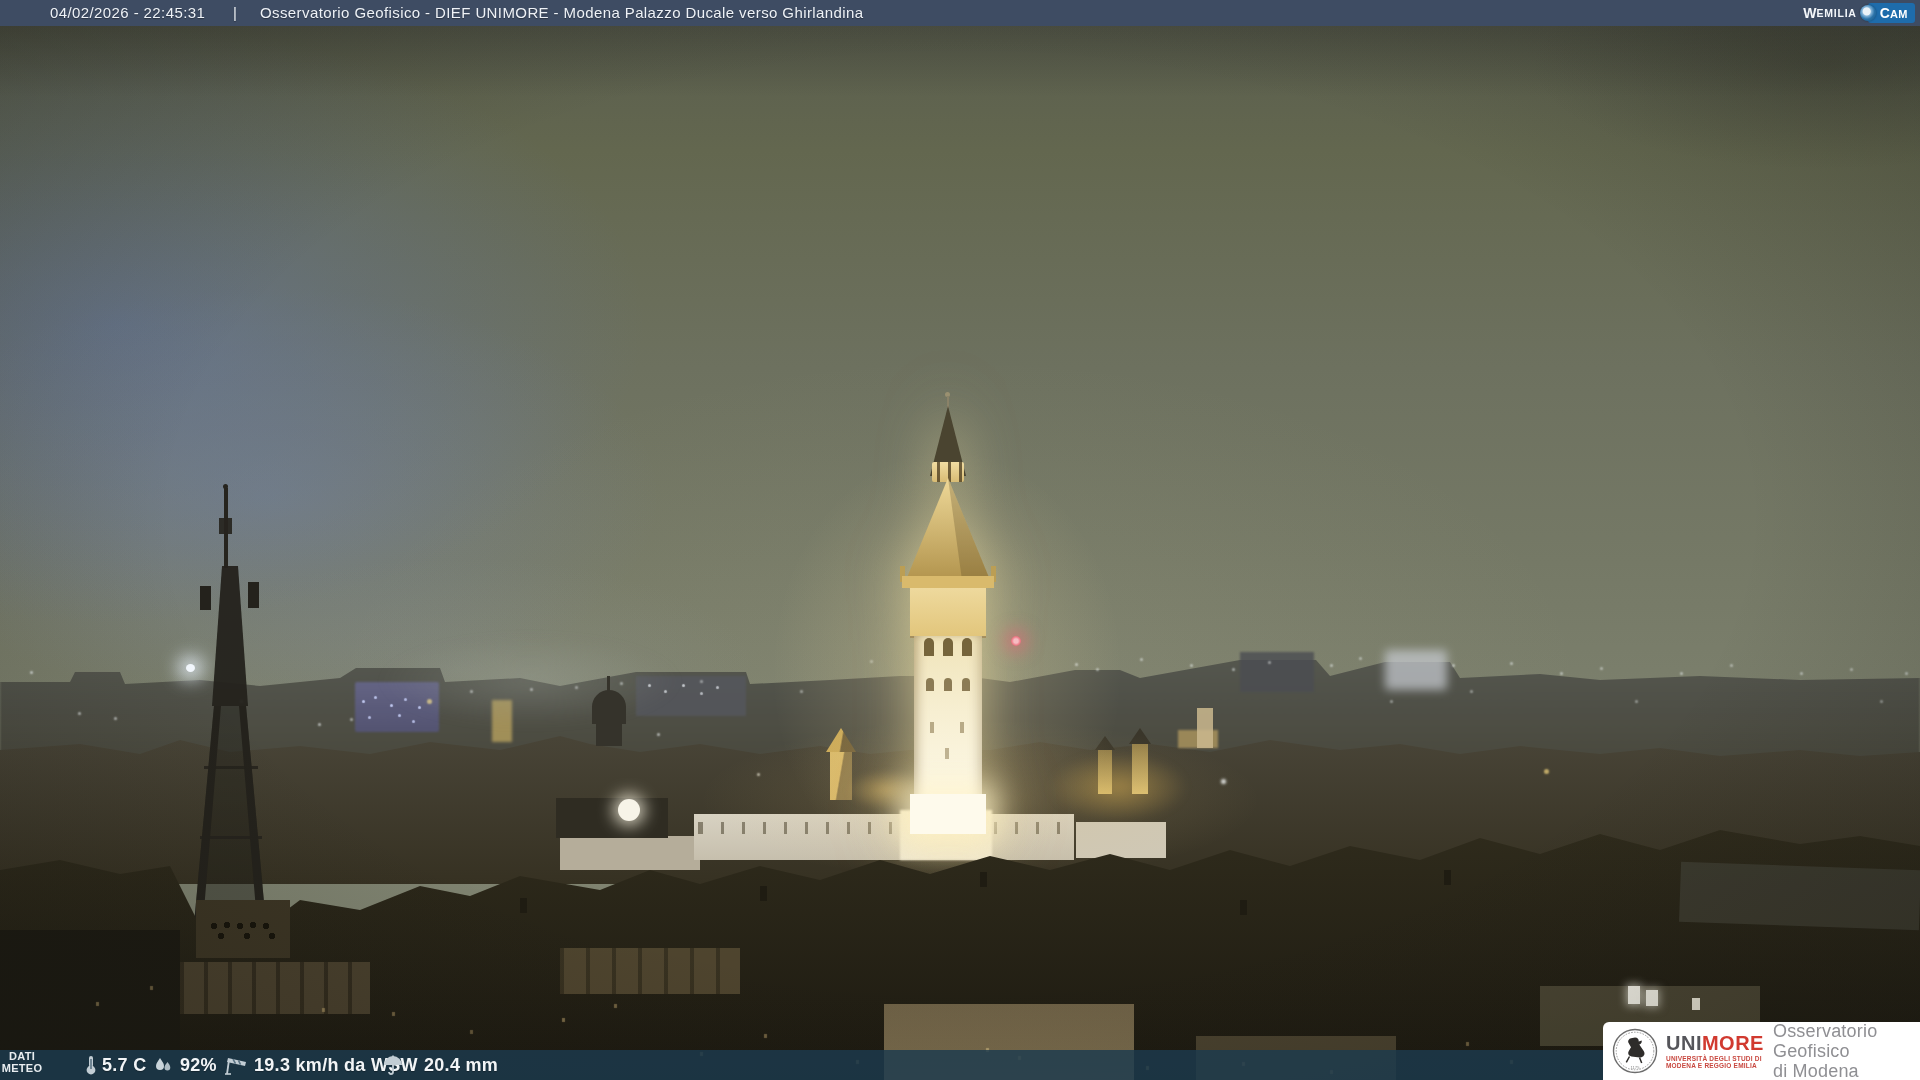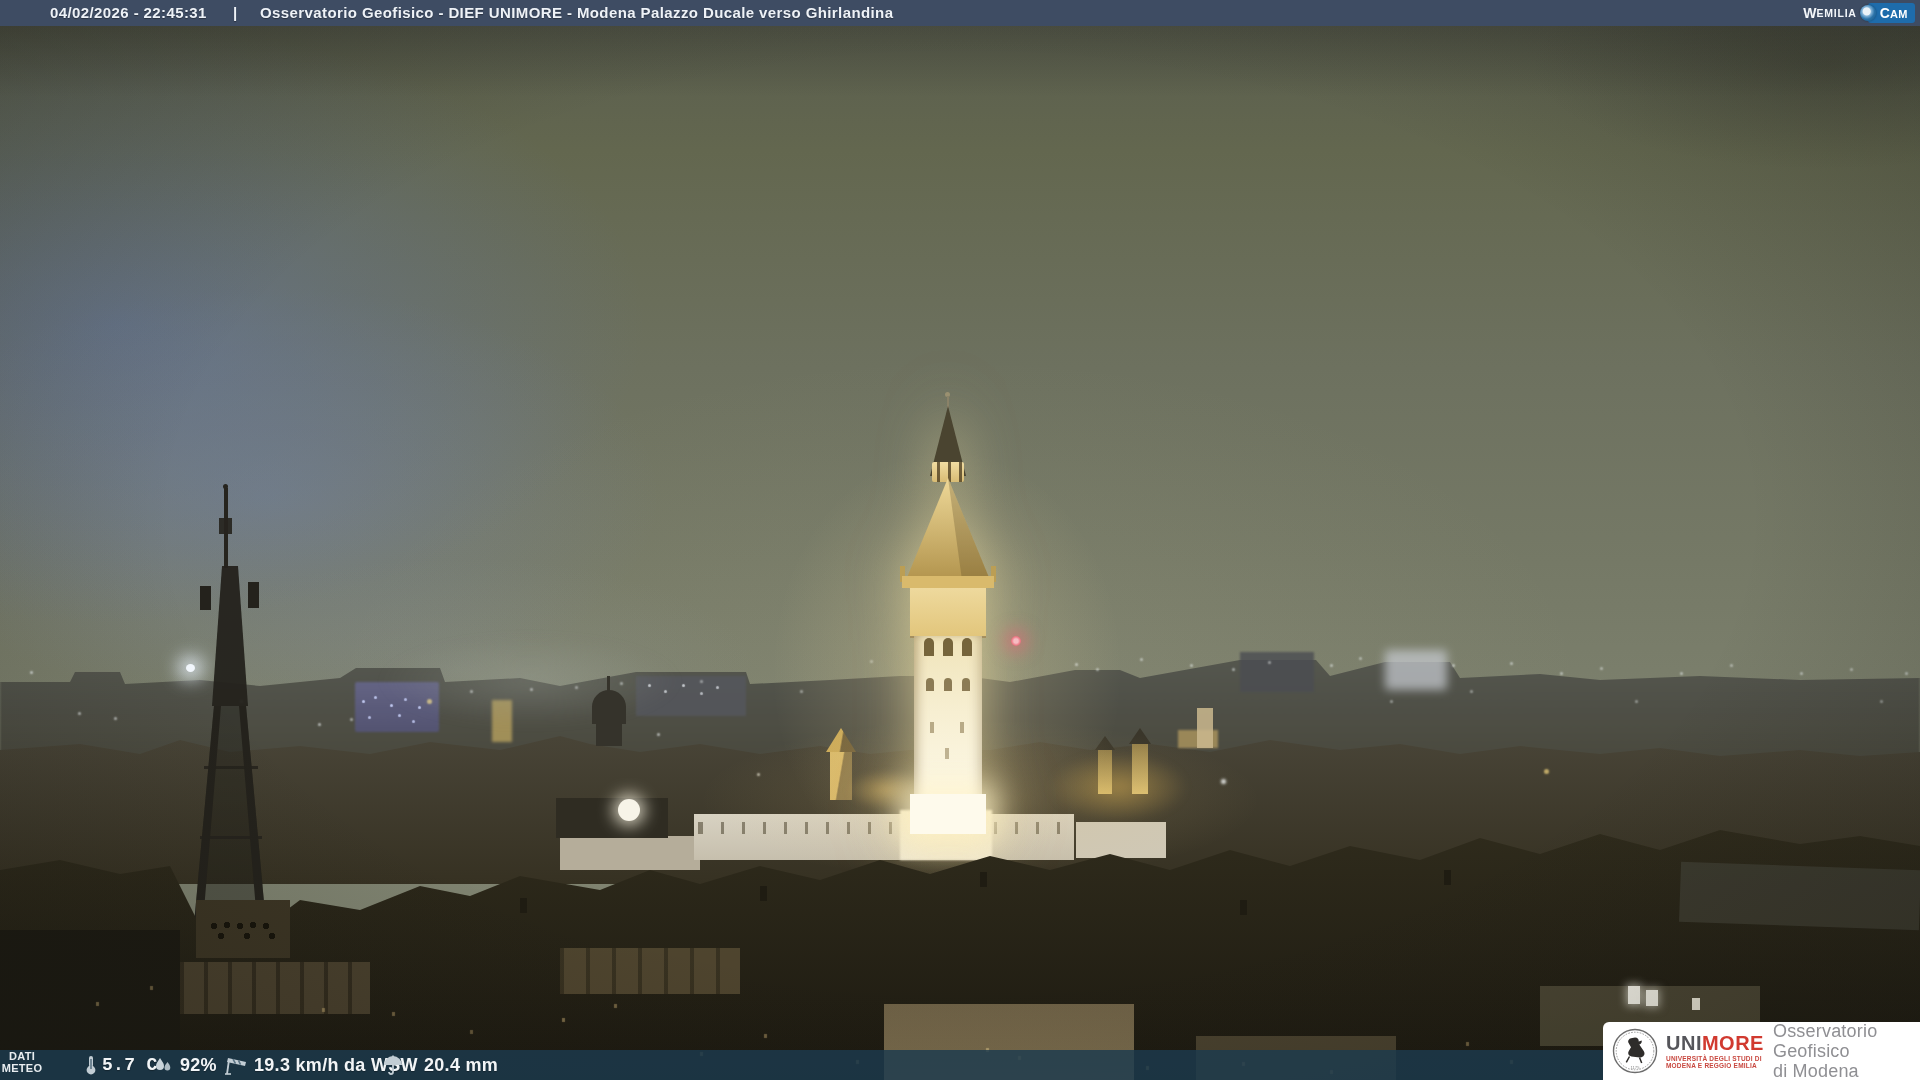--- a/index.html
+++ b/index.html
@@ -1,21 +1,21 @@
 <!DOCTYPE html>
 <html><head>
 <meta charset="utf-8">
 <style>
   html,body{margin:0;padding:0;background:#222;}
   #screen{position:relative;width:1920px;height:1080px;overflow:hidden;
           font-family:"Liberation Sans",sans-serif;background:#6e7260;}
   .abs{position:absolute;}
   
   #topbar{left:0;top:0;width:1920px;height:26px;background:#3e4c63;z-index:50;}
-  #topbar .txt{position:absolute;top:0;line-height:26px;color:#eef2f7;font-weight:bold;
+  #topbar .txt{position:absolute;top:0;line-height:26px;color:#eef2f7;font-weight:normal;
                font-size:15px;letter-spacing:.4px;white-space:nowrap;
                text-shadow:0 1px 1px rgba(0,0,0,.35);}
   #brand{position:absolute;right:5px;top:2px;height:22px;display:flex;align-items:center;z-index:52;}
   #brand .w1{color:#f4f7fa;font-weight:bold;font-size:14px;}
   #brand .w2{color:#f4f7fa;font-weight:bold;font-size:10.5px;letter-spacing:.8px;margin-right:3px;}
   #lens{width:16px;height:16px;border-radius:50%;z-index:2;margin-right:-8px;
         background:radial-gradient(circle at 42% 40%, #eaf2f8 0 27%, #86b5d9 34%, #2a72a8 58%, #17537f 100%);
         box-shadow:0 0 2px rgba(0,0,0,.4);}
   #cambox{background:#1e6cab;border-radius:3px;padding:2px 7px 2px 12px;display:flex;align-items:baseline;}
   #cambox .c1{color:#fff;font-weight:bold;font-size:14px;}
@@ -248,21 +248,21 @@
     <div id="dati">
       <div>DATI</div>
       <div>METEO</div>
     </div>
 
     <svg class="wicon" style="left:80px;" viewBox="0 0 22 22">
       <rect x="9" y="2" width="4" height="11" rx="2" fill="#c2cdd4" stroke="none"></rect>
       <circle cx="11" cy="16" r="4.4" fill="#c2cdd4" stroke="none"></circle>
       <rect x="10.2" y="5" width="1.6" height="10" fill="#5b7484" stroke="none"></rect>
     </svg>
-    <span style="left:102px;font-family:Liberation Mono, monospace;">5.7 C</span>
+    <span style="left:102px;">5.7 C</span>
 
     <svg class="wicon" style="left:152px;" viewBox="0 0 22 22">
       <path d="M8 4 C10 7 12 9.5 12 12 a4 4 0 1 1 -8 0 C4 9.5 6 7 8 4z" fill="#c9d4da" stroke="none"></path>
       <path d="M15.5 8 C17 10 18.3 11.8 18.3 13.6 a2.9 2.9 0 1 1 -5.8 0 C12.5 11.8 14 10 15.5 8z" fill="#aebcc4" stroke="none"></path>
     </svg>
     <span style="left:180px;">92%</span>
 
     <svg class="wicon" style="left:224px;width:26px;" viewBox="0 0 26 22">
       <path d="M4 4 L22 8 L21 12 L3 8 Z" fill="#c2cdd4" stroke="none"></path>
       <path d="M9 5.2 L11.5 9.6 M14.5 6.4 L16.5 10.6" stroke="#5b7484" stroke-width="1.6"></path>

